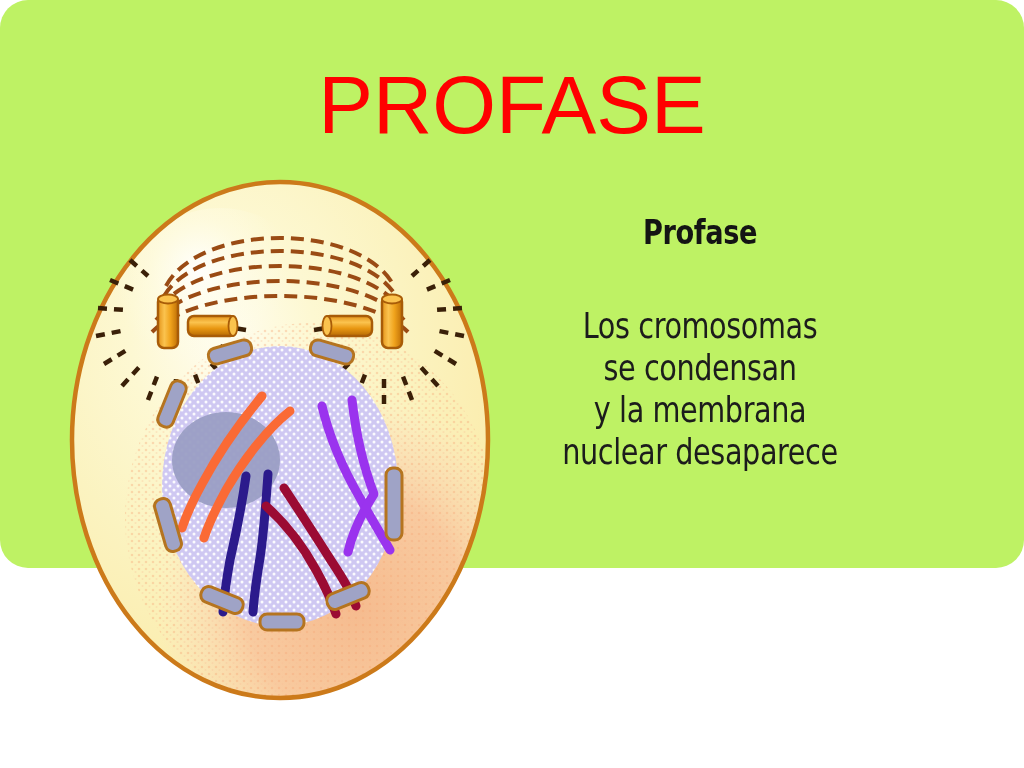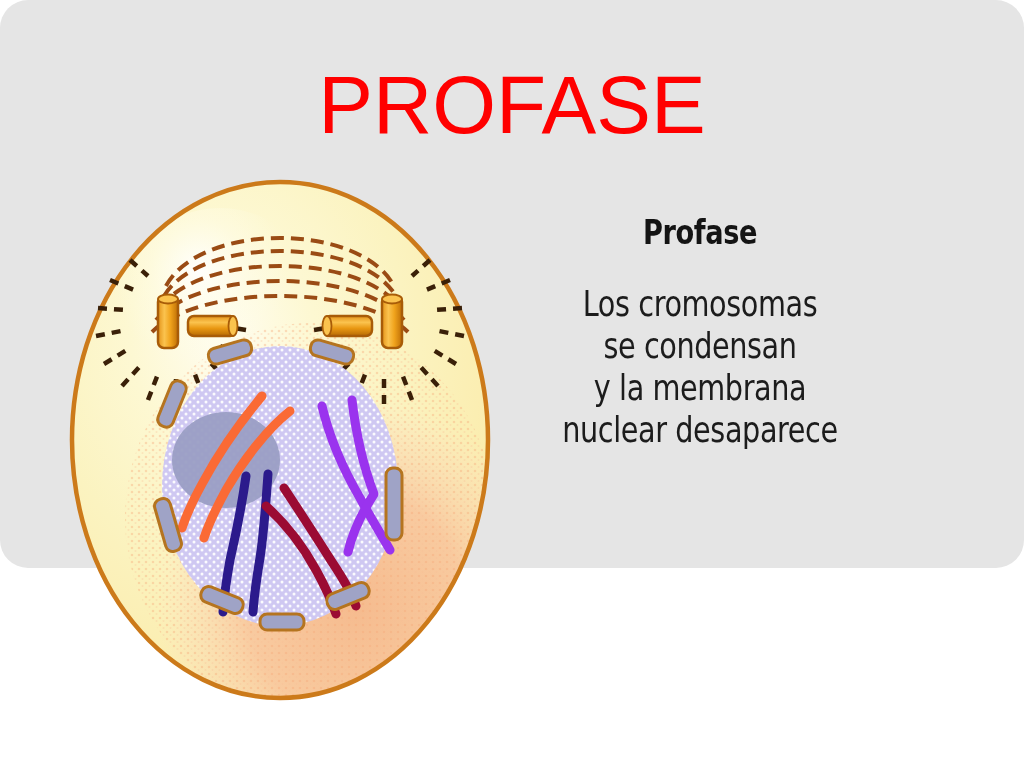--- a/index.html
+++ b/index.html
@@ -14,21 +14,21 @@
     position: relative;
     overflow: hidden;
     font-family: "Liberation Sans", sans-serif;
   }
 
   #slide {
     position: absolute;
     left: 0; top: 0;
     width: 1024px;
     height: 568px;
-    background: #e5e5e5;
+    background: #bef264;
     border-radius: 28px;
   }
 
   
   #slide-title {
     position: absolute;
     left: 0;
     top: 62px;
     width: 1024px;
     text-align: center;
@@ -54,21 +54,21 @@
     font-family: "DejaVu Sans", sans-serif;
     font-size: 34px;
     font-weight: 700;
     line-height: 1.0;
     color: #141414;
     letter-spacing: -0.5px;
     transform: scaleX(0.80);
     transform-origin: center top;
   }
   #caption-lines {
-    margin-top: 34px;
+    margin-top: 56px;
   }
   #caption-lines .cap-line {
     font-family: "DejaVu Sans", sans-serif;
     font-size: 35px;
     font-weight: 400;
     line-height: 42px;
     color: #1c1c1c;
     letter-spacing: -0.5px;
     white-space: nowrap;
     transform: scaleX(0.82);

